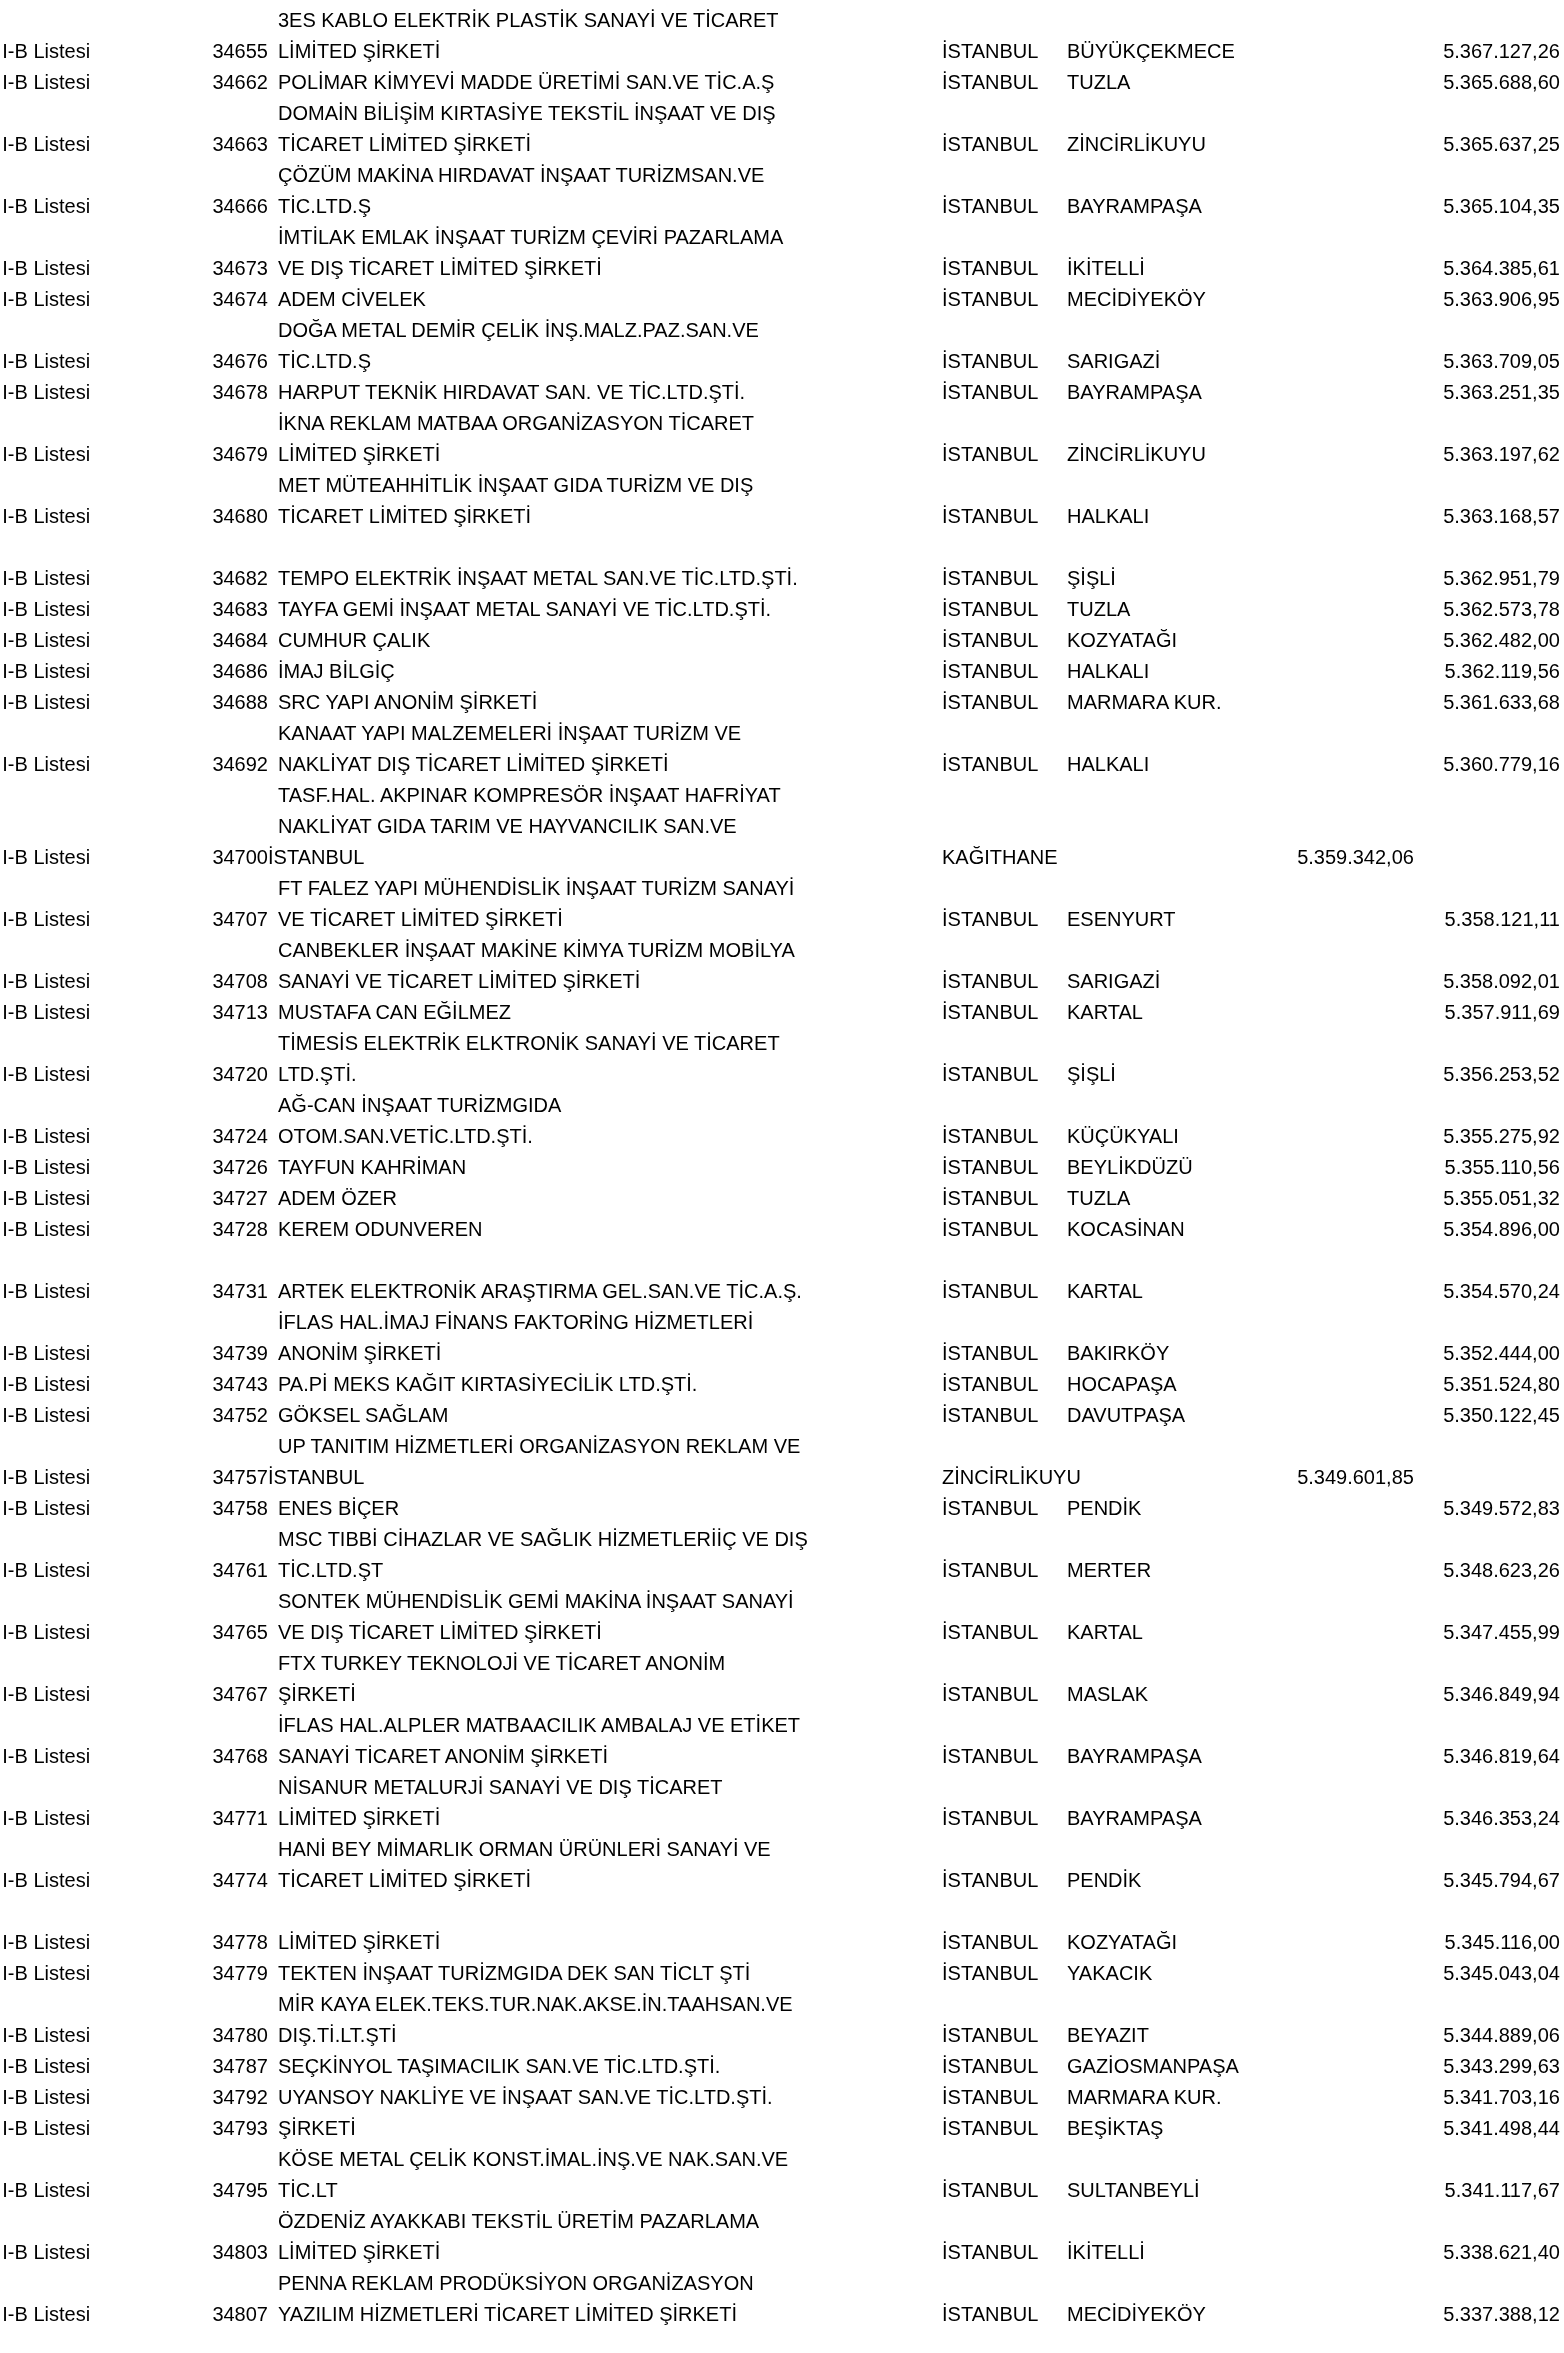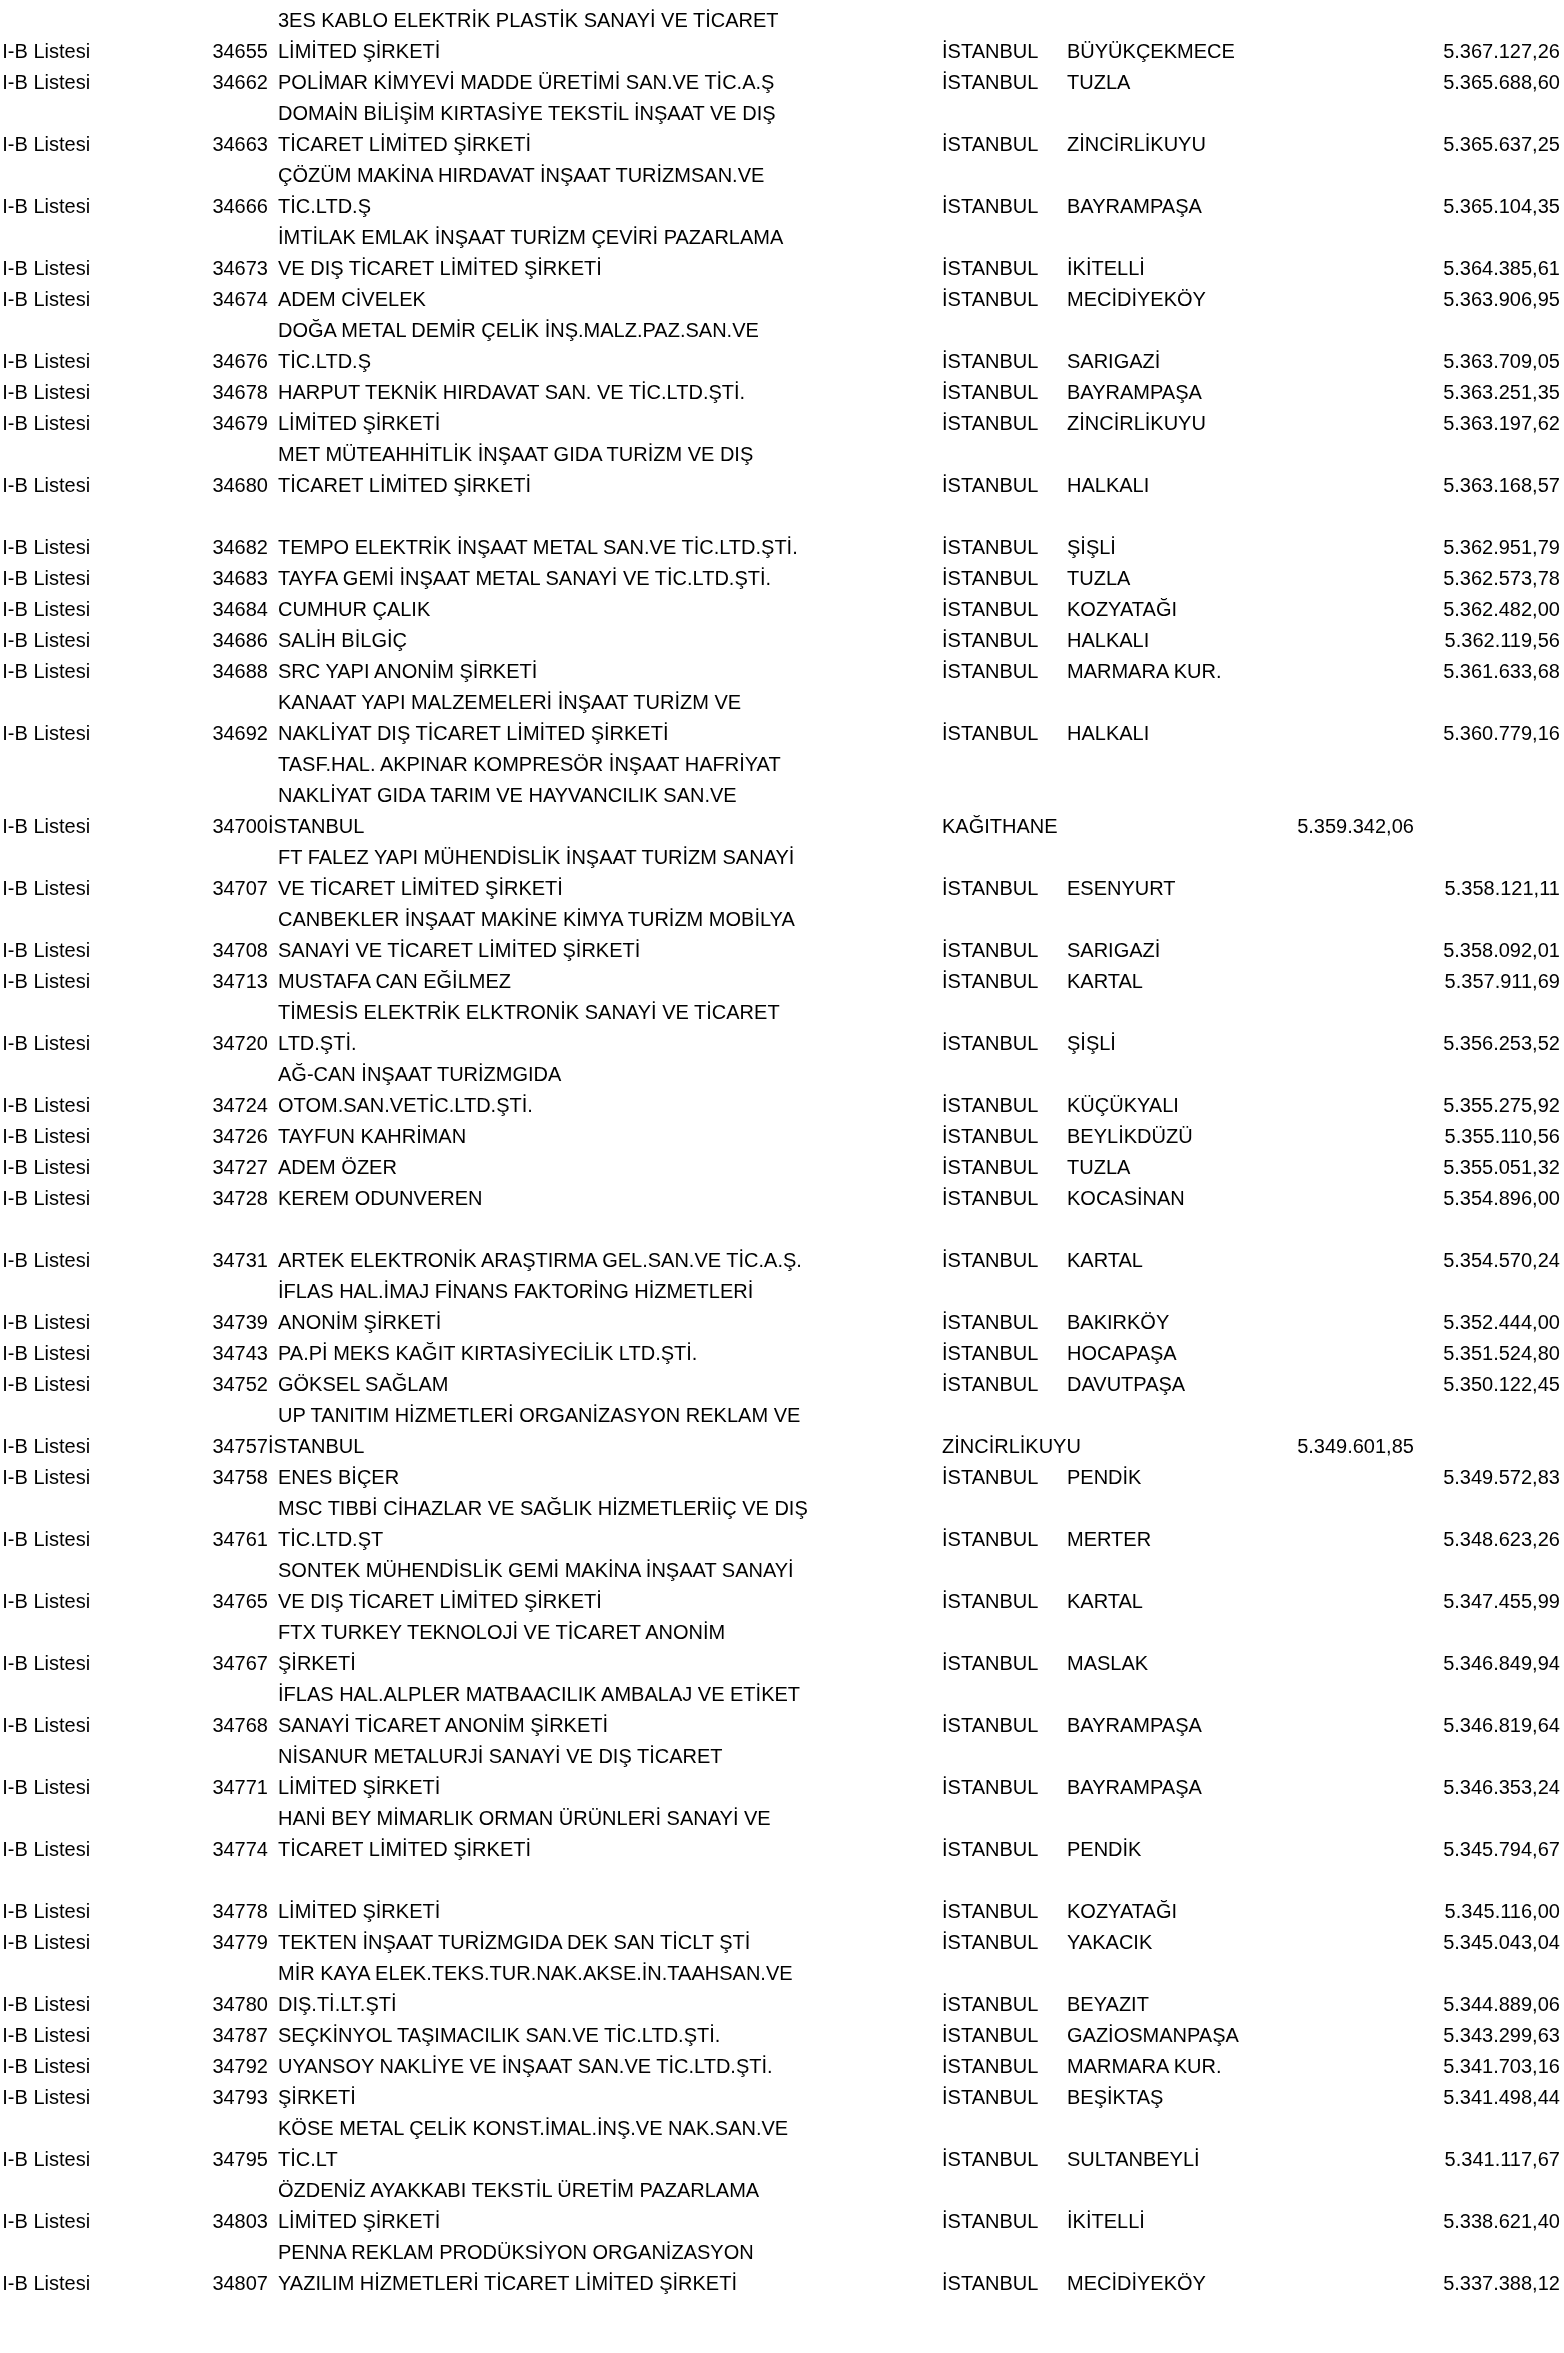--- a/index.html
+++ b/index.html
@@ -138,20 +138,28 @@
     </div>
     <div class="line">
       <span class="c1">I-B Listesi</span>
       <span class="c2">34678</span>
       <span class="c3">HARPUT TEKNİK HIRDAVAT SAN. VE TİC.LTD.ŞTİ.</span>
       <span class="c4">İSTANBUL</span>
       <span class="c5">BAYRAMPAŞA</span>
       <span class="c6">5.363.251,35</span>
     </div>
     <div class="line">
+      <span class="c1"></span>
+      <span class="c2"></span>
+      <span class="c3">İKNA REKLAM MATBAA ORGANİZASYON TİCARET</span>
+      <span class="c4"></span>
+      <span class="c5"></span>
+      <span class="c6"></span>
+    </div>
+    <div class="line">
       <span class="c1">I-B Listesi</span>
       <span class="c2">34679</span>
       <span class="c3">LİMİTED ŞİRKETİ</span>
       <span class="c4">İSTANBUL</span>
       <span class="c5">ZİNCİRLİKUYU</span>
       <span class="c6">5.363.197,62</span>
     </div>
     <div class="line">
       <span class="c1"></span>
       <span class="c2"></span>
@@ -189,21 +197,21 @@
       <span class="c1">I-B Listesi</span>
       <span class="c2">34684</span>
       <span class="c3">CUMHUR ÇALIK</span>
       <span class="c4">İSTANBUL</span>
       <span class="c5">KOZYATAĞI</span>
       <span class="c6">5.362.482,00</span>
     </div>
     <div class="line">
       <span class="c1">I-B Listesi</span>
       <span class="c2">34686</span>
-      <span class="c3">SALİH BİLGİÇ</span>
+      <span class="c3">İMAJ BİLGİÇ</span>
       <span class="c4">İSTANBUL</span>
       <span class="c5">HALKALI</span>
       <span class="c6">5.362.119,56</span>
     </div>
     <div class="line">
       <span class="c1">I-B Listesi</span>
       <span class="c2">34688</span>
       <span class="c3">SRC YAPI ANONİM ŞİRKETİ</span>
       <span class="c4">İSTANBUL</span>
       <span class="c5">MARMARA KUR.</span>

